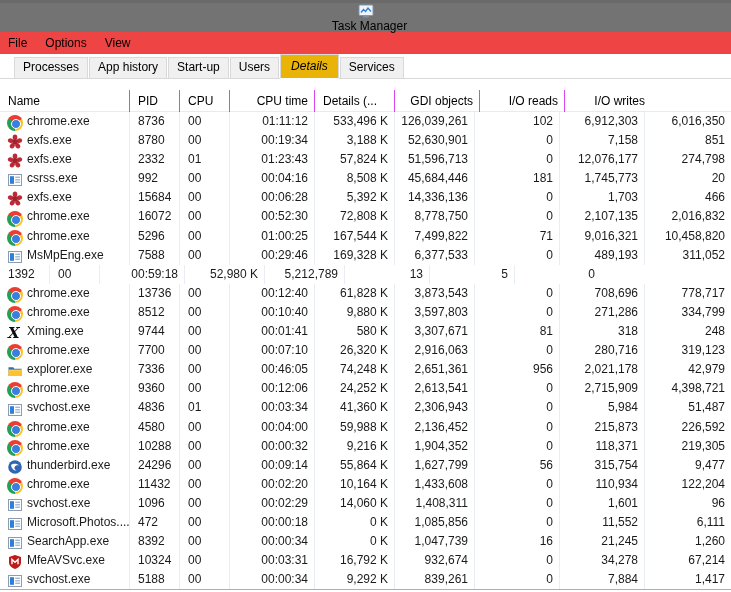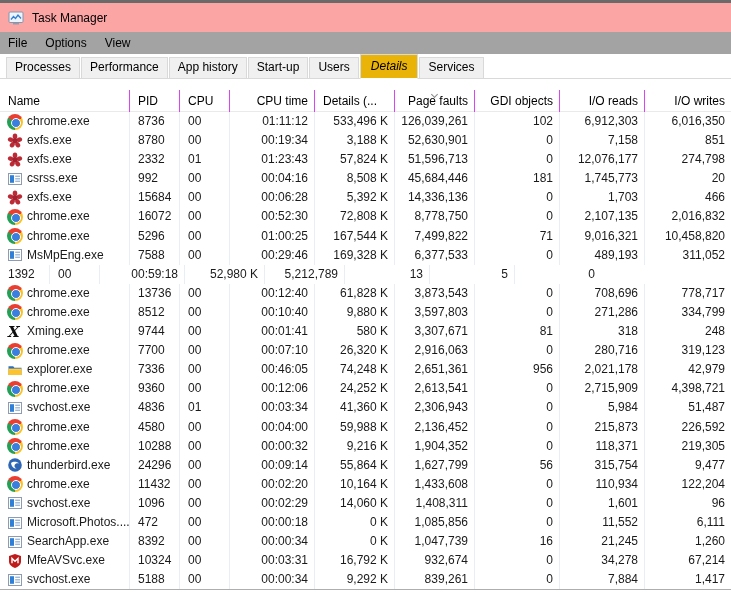--- a/index.html
+++ b/index.html
@@ -1,29 +1,29 @@
 <!DOCTYPE html>
 <html><head>
 <meta charset="utf-8">
 <style>
   * { margin:0; padding:0; box-sizing:border-box; }
   html,body { width:731px; height:592px; overflow:hidden; background:#fff;
     font-family:"Liberation Sans","DejaVu Sans",sans-serif; font-size:12px; color:#111; }
 
   .top-strip { height:3px; background:#6a6a6a; }
 
-  .titlebar { height:29px; display:flex; align-items:center; padding-left:8px; background:#fca5a5; }
+  .titlebar { height:29px; display:flex; align-items:center; padding-left:8px; background:#737373;flex-direction:column; }
   .titlebar .app-icon { width:16px; height:16px; margin-right:8px; flex:0 0 auto; }
   .titlebar .title-text { font-size:12px; color:#000; }
 
-  .menubar { height:22px; display:flex; align-items:center; padding-left:1px; background:#a3a3a3; }
+  .menubar { height:22px; display:flex; align-items:center; padding-left:1px; background:#ef4444; }
   .menu-item { padding:2px 7px; color:#000; cursor:default; }
   .menu-item + .menu-item { margin-left:4px; }
 
-  .tabbar { height:25px; display:flex; align-items:flex-end; padding-left:6px;
+  .tabbar { height:25px; display:flex; align-items:flex-end; padding-left:14px;
     border-bottom:1px solid #d9d9d9; background:#fff; position:relative;text-align:center; }
   .tab { height:21px; line-height:19px; padding:0 8px; background:#f0f0f0;
     border:1px solid #d9d9d9; border-bottom:none; margin-right:1px; color:#000; cursor:default; }
   .tab.active { height:25px; line-height:23px; background:#eab308; border:1px solid #d9d9d9;
     border-bottom:1px solid #fff; margin-bottom:-1px; z-index:2; position:relative; padding:0 10px;font-style:italic; }
 
   .tab-gap { height:11px; background:#fff; }
 
   .grid { width:731px; }
   .hdr-row { display:flex; height:22px; border-bottom:1px solid #eaeaea; }
@@ -33,21 +33,21 @@
   .row { display:flex; height:19.1px; background:#fff; }
   .cell { height:19.1px; line-height:19.1px; border-right:1px solid #e9eef5;
     white-space:nowrap; overflow:hidden; color:#1a1a1a; }
 
   .c0 { width:130px; } .c1 { width:50px; } .c2 { width:50px; } .c3 { width:85px; }
   .c4 { width:80px; } .c5 { width:80px; } .c6 { width:85px; } .c7 { width:85px; }
   .c8 { width:86px; border-right:none; }
 
   .al { text-align:left; padding-left:8px; }
   .ar { text-align:right; padding-right:6px; }
-  .cell.c0 { padding-left:7px; display:flex; align-items:center; }
+  .cell.c0 { padding-left:7px; display:flex; align-items:flex-end; }
 
   .sort-caret { position:absolute; top:2px; left:50%; margin-left:-3px; width:5px; height:5px;
     border-right:1px solid #8a8a8a; border-bottom:1px solid #8a8a8a; transform:rotate(45deg); }
 
   .icon { width:16px; height:16px; flex:0 0 auto; margin-right:4px; position:relative; display:inline-block; }
   .icon svg { width:16px; height:16px; display:block; }
 
   .chrome-icon { border-radius:50%;
     background:conic-gradient(from -60deg, #e93e30 0deg 120deg, #fcc21b 120deg 240deg, #23a055 240deg 360deg); }
   .chrome-icon::after { content:""; position:absolute; left:4px; top:4px; width:8px; height:8px;
@@ -75,38 +75,36 @@
 </div>
 
 <div class="menubar">
   <span class="menu-item">File</span>
   <span class="menu-item">Options</span>
   <span class="menu-item">View</span>
 </div>
 
 <div class="tabbar">
   <span class="tab">Processes</span>
-  <span class="tab">Performance</span>
   <span class="tab">App history</span>
   <span class="tab">Start-up</span>
   <span class="tab">Users</span>
   <span class="tab active">Details</span>
   <span class="tab">Services</span>
 </div>
 
 <div class="tab-gap"></div>
 
 <div class="grid">
   <div class="hdr-row">
     <div class="hdr-cell c0 al">Name</div>
     <div class="hdr-cell c1 al">PID</div>
     <div class="hdr-cell c2 al">CPU</div>
     <div class="hdr-cell c3 ar">CPU time</div>
     <div class="hdr-cell c4 al">Details (...</div>
-    <div class="hdr-cell c5 ar"><span class="sort-caret"></span><span>Page faults</span></div>
     <div class="hdr-cell c6 ar">GDI objects</div>
     <div class="hdr-cell c7 ar">I/O reads</div>
     <div class="hdr-cell c8 ar">I/O writes</div>
   </div>
   <div class="rows">
       <div class="row">
         <div class="cell c0 ">
           <span class="icon chrome-icon"></span>
           <span class="name-label">chrome.exe</span>
         </div>

